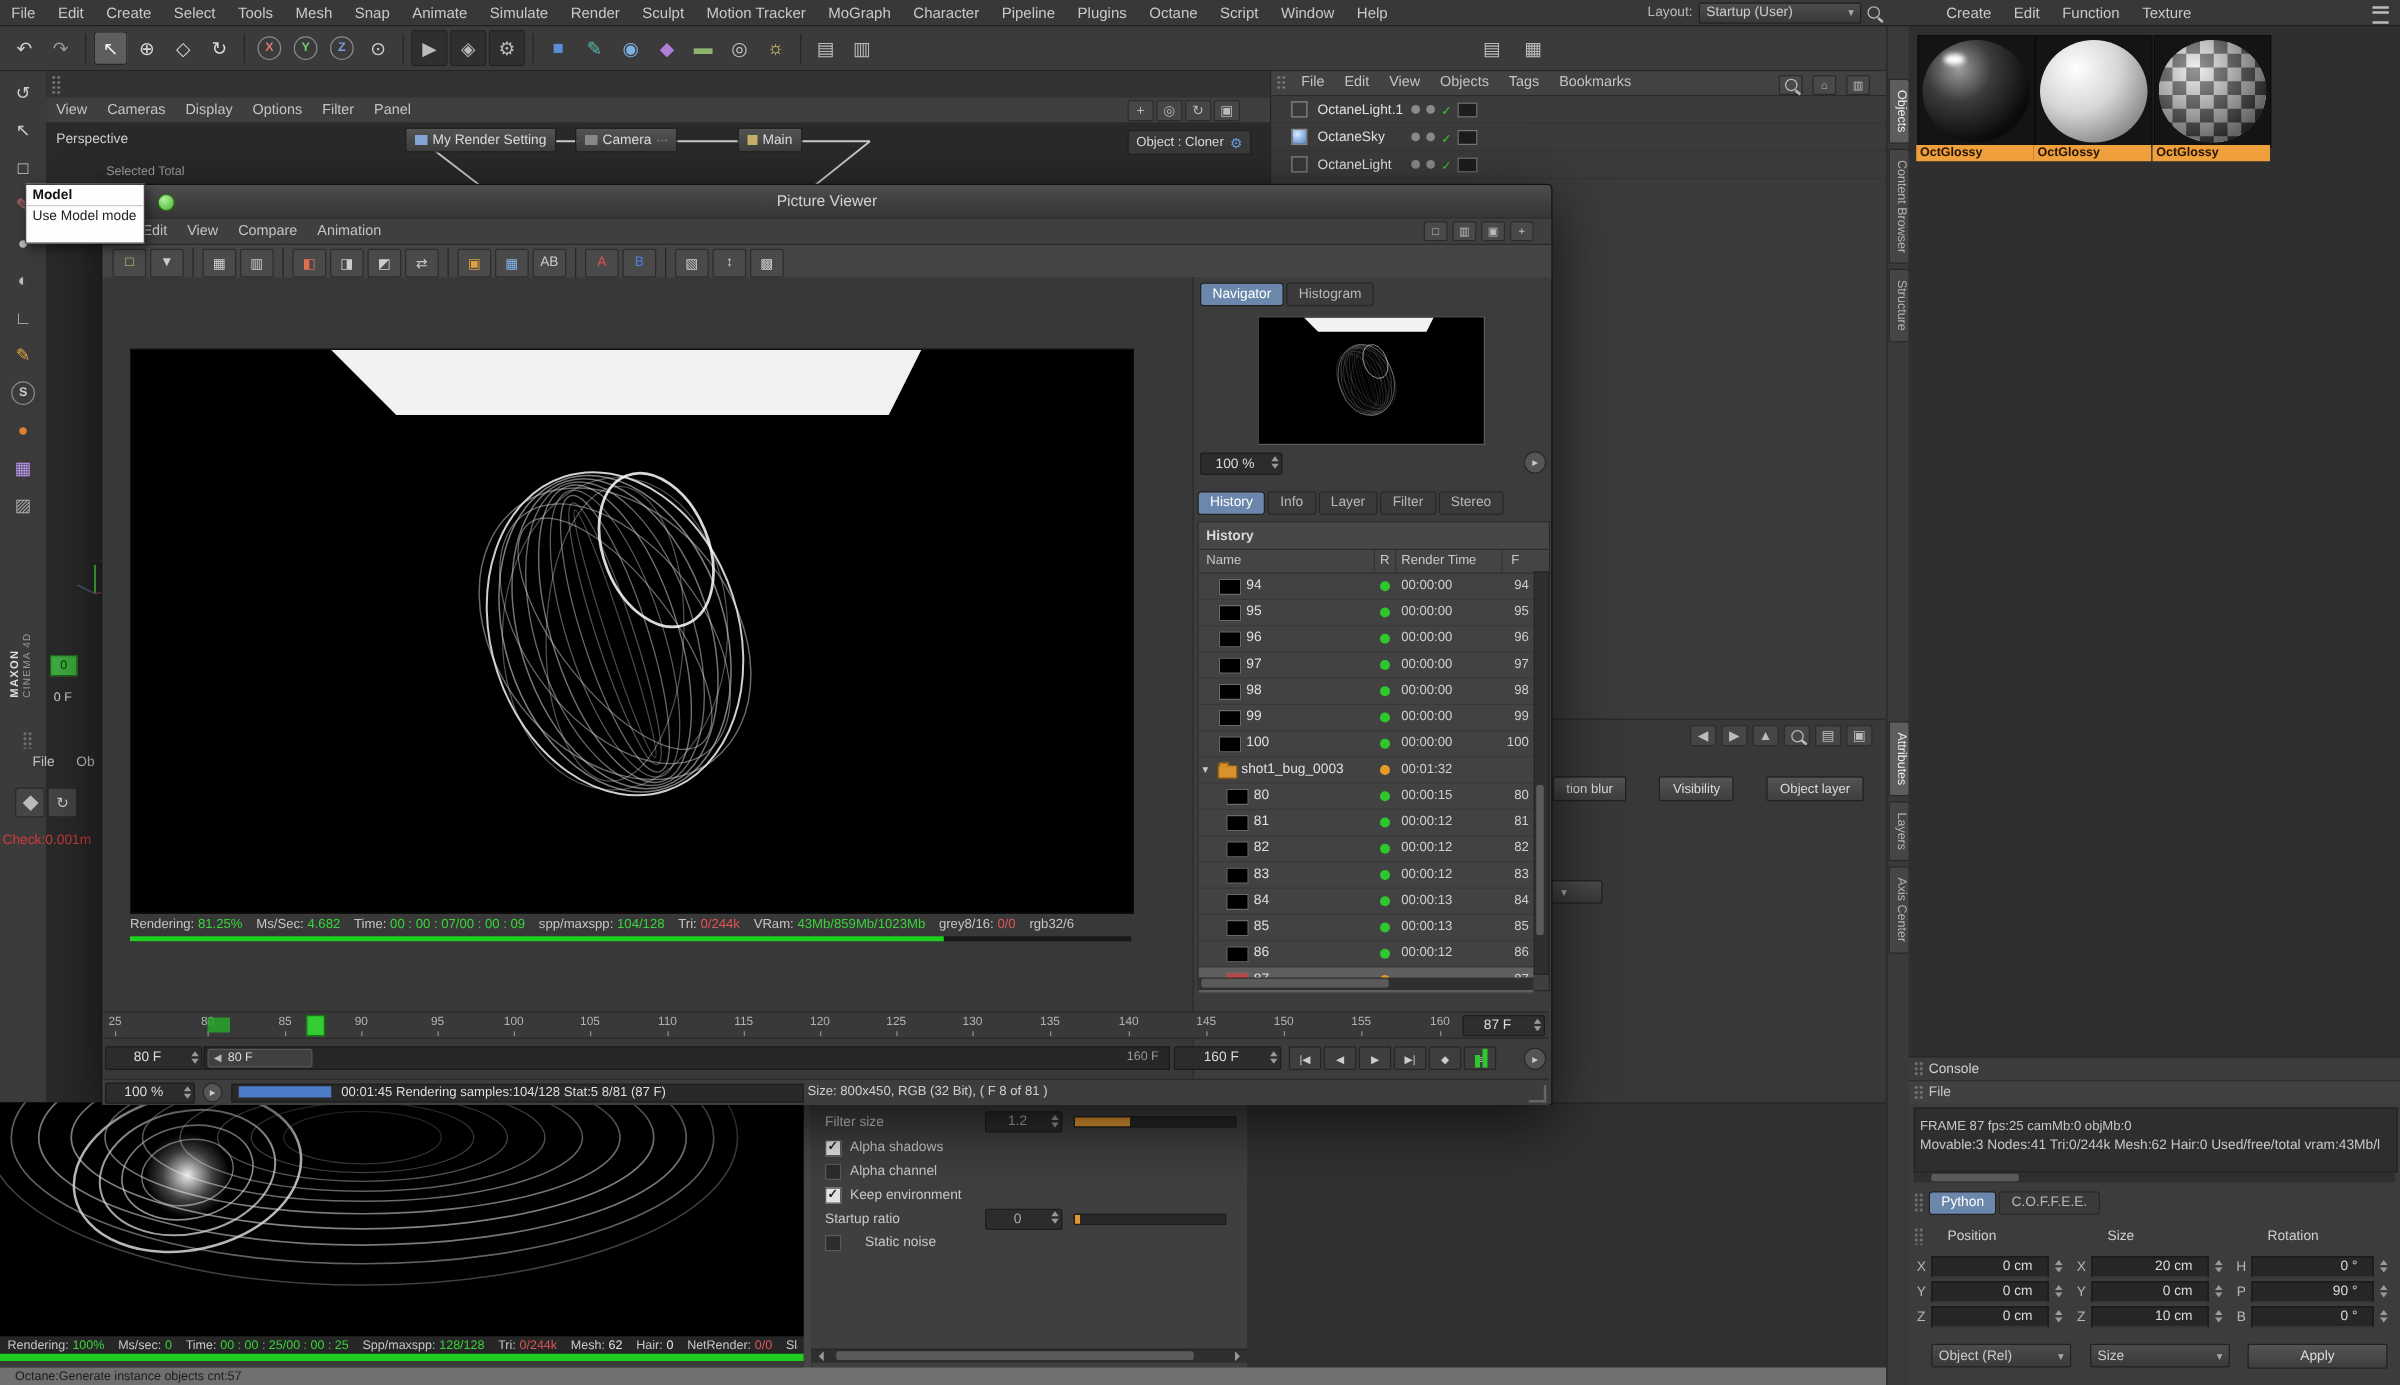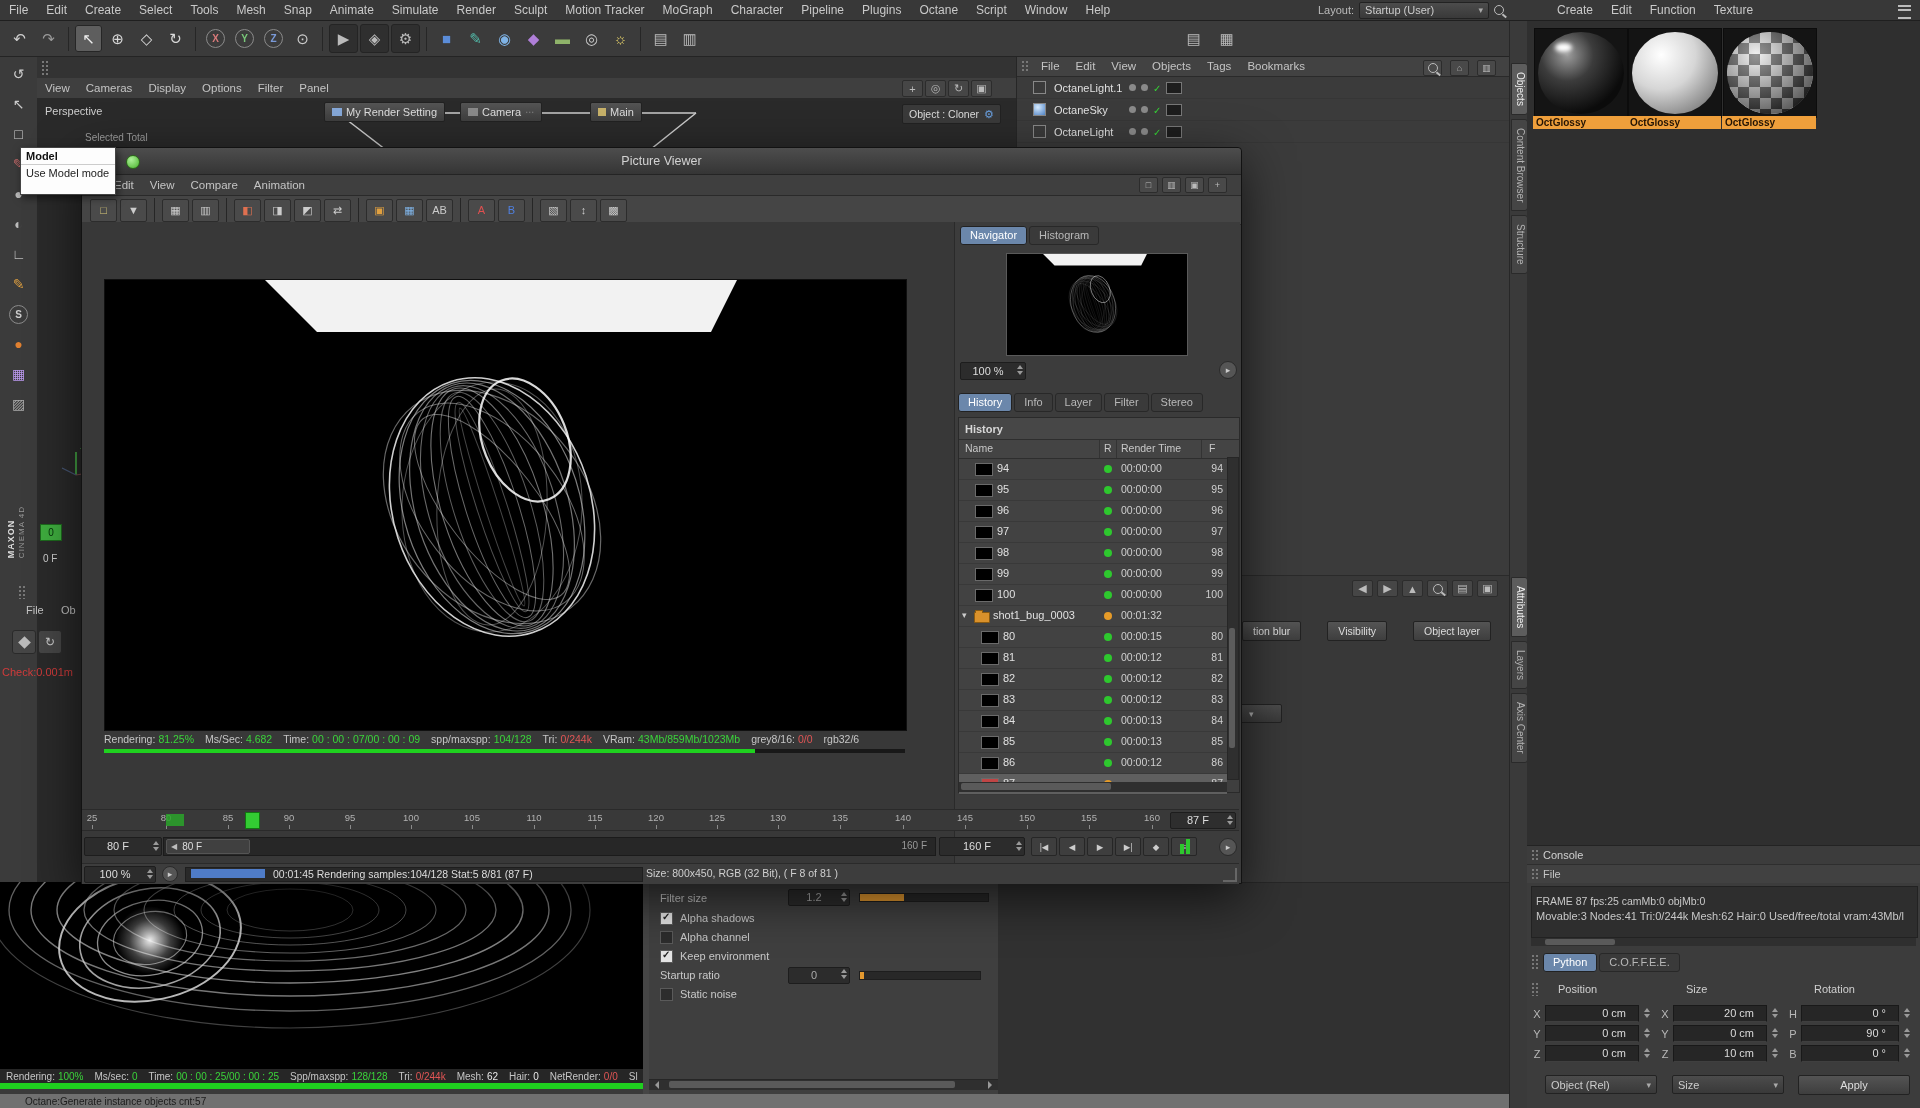--- a/index.html
+++ b/index.html
@@ -517,35 +517,35 @@
             <span class="val" style="color: rgb(170, 170, 170);">0</span>
             <div class="stepper">
               <i class="u"></i>
               <i class="d"></i>
             </div>
           </div>
           <div class="slider" style="width: 120px; height: 7px; margin-left: 2px;">
             <div class="sfill" style="width: 4px;"></div>
           </div>
         </div>
-        <div style="display: flex; align-items: center; height: 18px; margin-bottom: 1px; gap: 7px;">
+        <div style="display: flex; align-items: center; height: 18px; margin-bottom: 1px; gap: 19px;">
           <span class="chk"></span>
           <span style="color: rgb(200, 200, 200);">Static noise</span>
         </div>
       </div>
     <div class="abs" style="left:0;top:196px;width:349px;height:10px;background:#2f2f2f;border-top:1px solid #262626">
       <div class="abs" style="left:2px;top:1px;width:0;height:0;border:4px solid transparent;border-right-color:#999"></div>
       <div class="abs" style="left:20px;top:1px;width:286px;height:7px;background:#5a5a5a;border-radius:2px"></div>
       <div class="abs" style="right:2px;top:1px;width:0;height:0;border:4px solid transparent;border-left-color:#999"></div>
     </div>
   </div>
   <div class="abs" style="left:998px;top:882px;width:511px;height:214px;background:#313131;border-top:1px solid #272727"></div>
 
   <div class="abs" style="left:0;top:1094px;width:1509px;height:14px;background:#707070;display:flex;align-items:center">
-    <span style="font-size:10px;color:#1b1b1b;padding-left:25px;white-space:nowrap">Octane:Generate instance objects cnt:57</span>
+    <span style="font-size:10px;color:#1b1b1b;padding-left:12px;white-space:nowrap">Octane:Generate instance objects cnt:57</span>
   </div>
 
   <div class="abs" style="left:1509px;top:21px;width:18px;height:1087px;background:#3a3a3a;border-left:1px solid #272727;border-right:1px solid #272727">
     <div id="strip-top" class="abs" style="left:1px;top:38px">
         <span class="vtab active">Objects</span>
         <span class="vtab">Content Browser</span>
         <span class="vtab">Structure</span>
       </div>
     <div id="strip-mid" class="abs" style="left:1px;top:552px">
         <span class="vtab active">Attributes</span>

